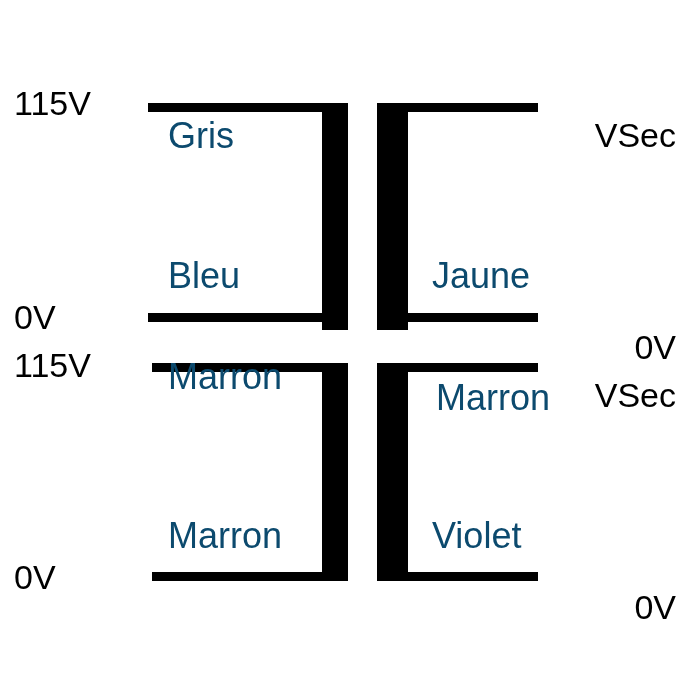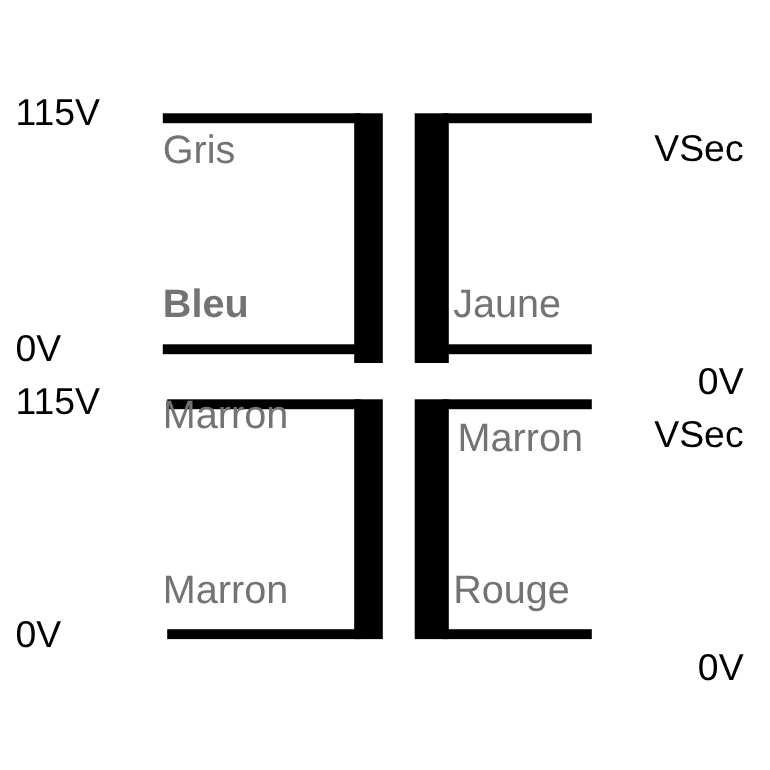--- a/index.html
+++ b/index.html
@@ -28,21 +28,22 @@
   }
   .term-left  { left: 14px; }
   .term-right { right: 24px; text-align: right; margin-top: 30px; }
 
   
   .wire-label {
     position: absolute;
     font-size: 36px;
     line-height: 36px;
     white-space: nowrap;
-    color: #737373;
+    color: #0c4a6e;
+    margin-left: 20px;
   }
 
   
   .lead {
     position: absolute;
     height: 9px;
     background: #000000;
   }
 
   
@@ -63,21 +64,21 @@
   <div class="core-bar" style="left:322px; top:363px; width:26px; height:218px;"></div>
 
   <div class="core-bar" style="left:377px; top:363px; width:31px; height:218px;"></div>
 
   <div class="lead" style="left:148px; top:103px; width:180px;"></div>
 
   <div class="lead" style="left:148px; top:313px; width:180px;"></div>
 
   <div class="wire-label" style="left:148px; top:118px;">Gris</div>
 
-  <div class="wire-label" style="left:148px; top:258px;font-weight:bold;">Bleu</div>
+  <div class="wire-label" style="left:148px; top:258px;">Bleu</div>
 
   <div class="term-label term-left" style="top:86px;">115V</div>
 
   <div class="term-label term-left" style="top:300px;">0V</div>
 
   <div class="lead" style="left:402px; top:103px; width:136px;"></div>
 
   <div class="lead" style="left:402px; top:313px; width:136px;"></div>
 
 
@@ -98,19 +99,19 @@
   <div class="term-label term-left" style="top:348px;">115V</div>
 
   <div class="term-label term-left" style="top:560px;">0V</div>
 
   <div class="lead" style="left:402px; top:363px; width:136px;"></div>
 
   <div class="lead" style="left:402px; top:572px; width:136px;"></div>
 
   <div class="wire-label" style="left:416px; top:380px;">Marron</div>
 
-  <div class="wire-label" style="left:412px; top:518px;">Rouge</div>
+  <div class="wire-label" style="left:412px; top:518px;">Violet</div>
 
   <div class="term-label term-right" style="top:348px;">VSec</div>
 
   <div class="term-label term-right" style="top:560px;">0V</div>
 
 </div>
 
 </body></html>

